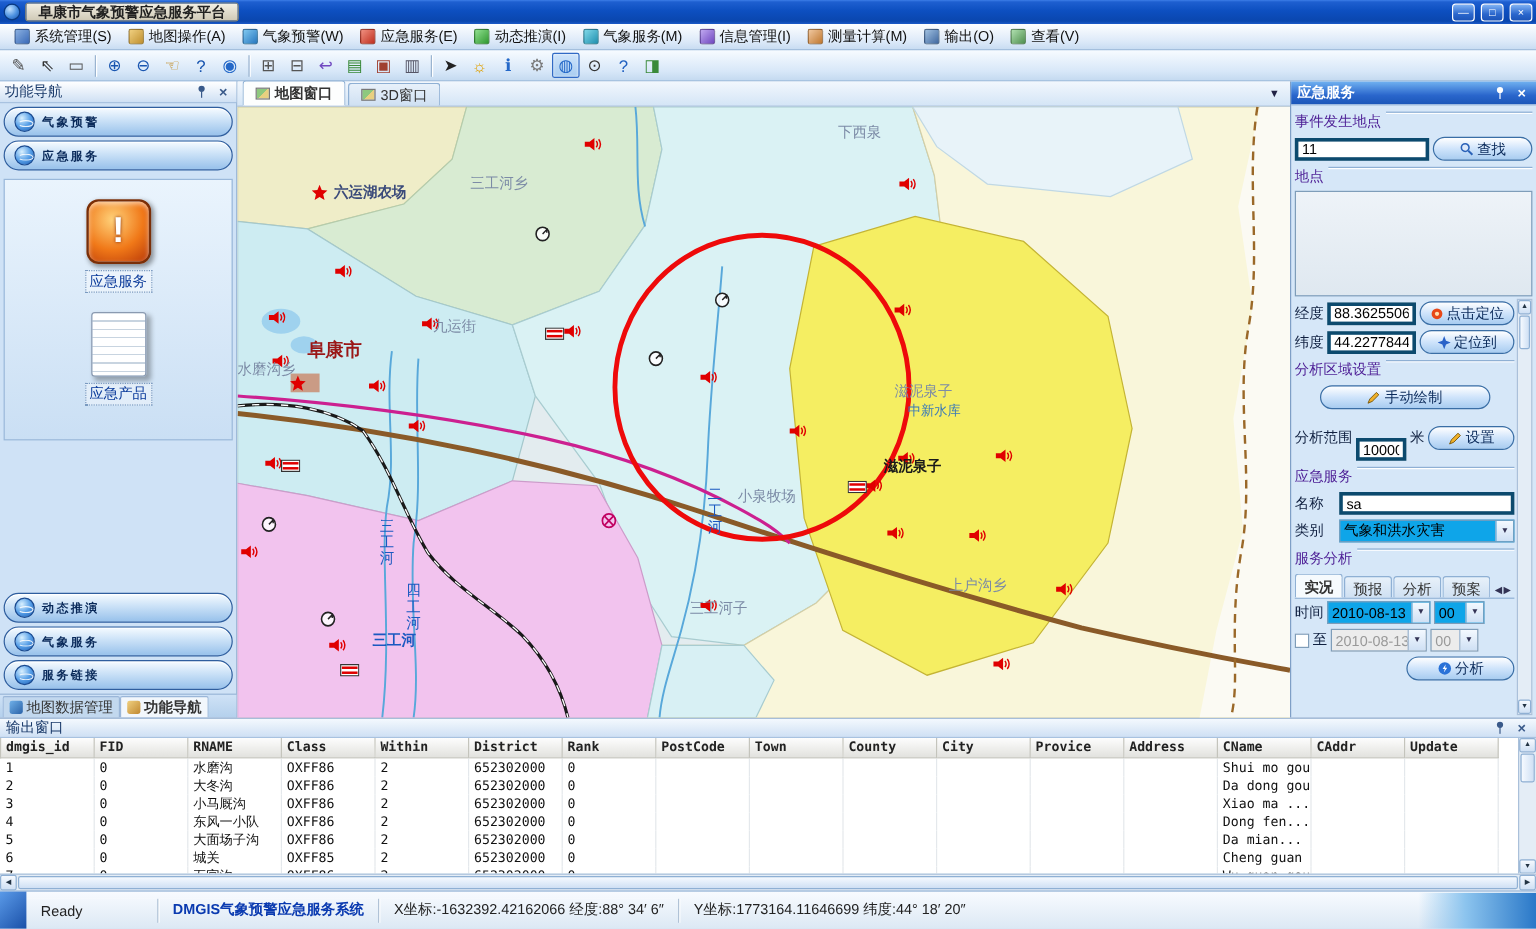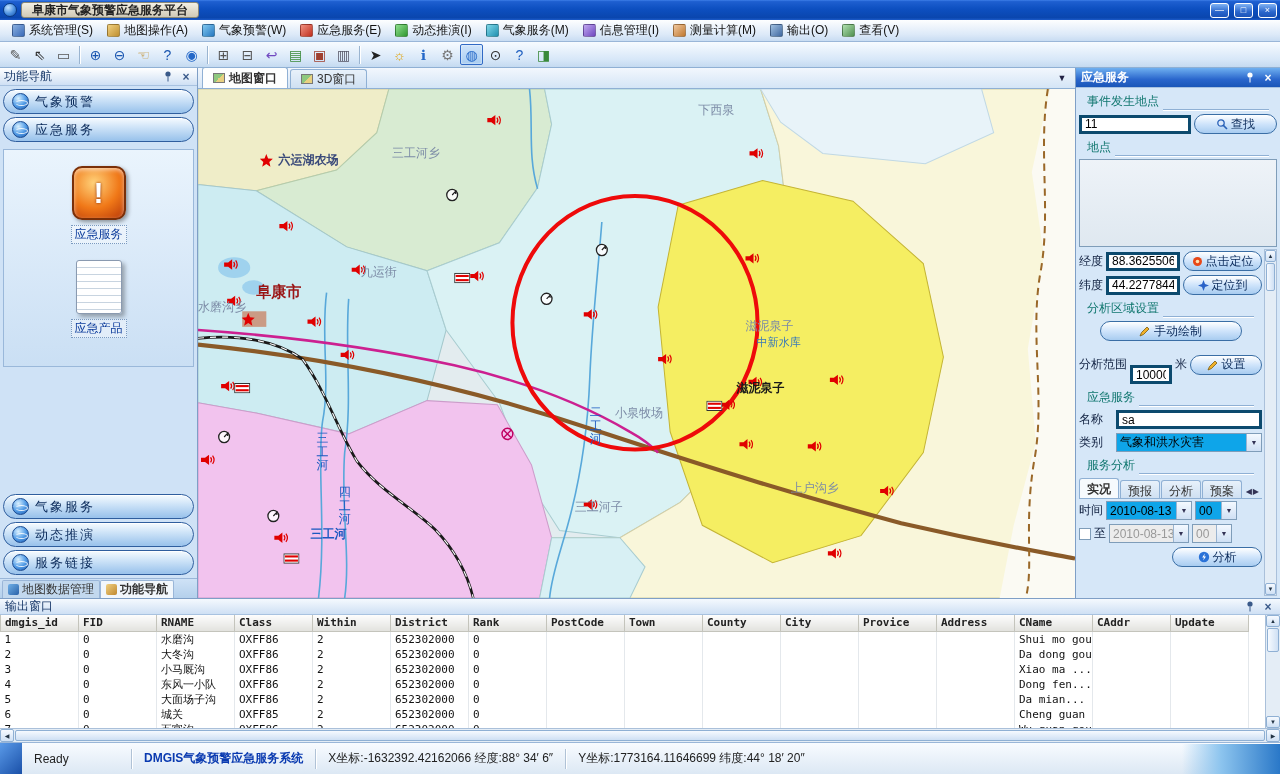--- a/index.html
+++ b/index.html
@@ -47,21 +47,21 @@
 
 
 .left-panel{width:198px;background:#cfe2f6;border-right:1px solid #7f9fc6;display:flex;flex-direction:column;flex:none}
 .panel-hd{height:18px;display:flex;align-items:center;gap:4px;padding:0 4px;flex:none;
  background:linear-gradient(#ffffff,#cfe0f4);border-bottom:1px solid #a8c2e0;color:#1a3a6a}
 .hd-ico{width:14px;height:14px;display:flex;align-items:center;justify-content:center;color:#3a5a8a;font-size:12px;font-weight:bold}
 .panel-hd-blue .hd-ico{color:#fff}
 .nav-list{display:flex;flex-direction:column;gap:3px;padding:3px}
 .nav-pill{height:25px;display:flex;align-items:center;gap:6px;padding:0 8px;border:1px solid #2f5e9e;border-radius:13px;
  background:linear-gradient(#f6fbff,#cfe4f8 40%,#9cc4ec 95%);box-shadow:inset 0 1px 0 #fff}
-.pill-label{font-weight:normal;color:#0a2a5a;font-size:13px;letter-spacing:2px}
+.pill-label{font-weight:bold;color:#0a2a5a;font-size:10px;letter-spacing:2px}
 .globe-ico{width:17px;height:17px;border-radius:50%;flex:none;position:relative;
  background:radial-gradient(circle at 35% 30%,#d8f0ff,#58a0e8 50%,#1a5ab0);border:1px solid #1a4a90}
 .globe-ico::after{content:"";position:absolute;left:2px;top:6px;width:11px;height:4px;border-radius:50%;
  border:1px solid rgba(255,255,255,.85);border-left-color:transparent}
 .launcher{margin:4px 3px;background:linear-gradient(#eaf4fd,#cadff4);border:1px solid #9ab8da;flex:none;
  display:flex;flex-direction:column;align-items:center;gap:16px;padding:16px 0 10px;height:218px}
 .launch-item{display:flex;flex-direction:column;align-items:center;gap:5px}
 .launch-ico{width:54px;height:54px;border-radius:10px;display:flex;align-items:center;justify-content:center}
 .alert-big-icon{background:radial-gradient(circle at 40% 30%,#ffd27a,#f07818 55%,#b83808);
  border:2px solid #7a2f08;color:#fff;font-size:30px;font-weight:bold;text-shadow:0 0 3px #802000;
@@ -97,21 +97,21 @@
 .mlabel.water{fill:#3a7ab8;font-size:11px}
 .mlabel.river-h{fill:#1a58c0;font-weight:bold}
 .mlabel.river-v{fill:#1a58c0}
 .river{stroke:#58a8da;stroke-width:1.6;fill:none}
 
 
 .right-panel{width:205px;background:#d6e7f8;border-left:1px solid #7f9fc6;display:flex;flex-direction:column;flex:none}
 .panel-hd-blue{height:20px;display:flex;align-items:center;gap:4px;padding:0 5px;color:#fff;font-weight:bold;flex:none;
  background:linear-gradient(#6fb0f0,#2a66cc 60%,#1a56b8)}
 .rp-content{flex:1;display:flex;flex-direction:column;padding:2px 3px;min-height:0}
-.grp{display:flex;align-items:flex-end;gap:4px;margin:3px 8px 2px;color:#0f766e;flex:none;white-space:nowrap}
+.grp{display:flex;align-items:flex-start;gap:4px;margin:3px 0 2px;color:#4c1d95;flex:none;white-space:nowrap}
 .grp::after{content:"";flex:1;border-top:1px solid #8fb0d4;box-shadow:0 1px 0 #fff}
 .row{display:flex;align-items:center;gap:3px;margin:2px 0;flex:none}
 .lbl{white-space:nowrap;color:#102040}
 .tin{height:19px;border:3px solid #0c4a6e;background:#fff;padding:0 3px;font-size:12px;font-family:inherit;min-width:0}
 .btn{height:20px;display:inline-flex;align-items:center;justify-content:center;gap:3px;padding:0 6px;white-space:nowrap;
  border:1px solid #3a6ea5;border-radius:10px;background:linear-gradient(#ffffff,#cfe4fb 50%,#a8ccf0);
  color:#0a2a5a;font-size:12px;font-family:inherit}
 .place-list{height:88px;border:1px solid #7f9db9;background:linear-gradient(#eef3f8,#dfe8f0);margin:1px 0 2px;flex:none}
 .dd{height:19px;border:1px solid #7f9db9;background:#0ea5e9;display:flex;align-items:center;padding-left:3px;overflow:hidden;white-space:nowrap}
 .dd .dd-text{overflow:hidden;text-overflow:clip;white-space:nowrap}
@@ -277,25 +277,25 @@
           </div>
           <div class="launch-item">
             <div class="launch-ico document-big-icon"></div>
             <div class="launch-label">应急产品</div>
           </div>
         </div>
       <div class="flex-sp"></div>
       <div class="nav-list">
           <div class="nav-pill">
             <span class="globe-ico"></span>
-            <span class="pill-label">气象服务</span>
+            <span class="pill-label">动态推演</span>
           </div>
           <div class="nav-pill">
             <span class="globe-ico"></span>
-            <span class="pill-label">动态推演</span>
+            <span class="pill-label">气象服务</span>
           </div>
           <div class="nav-pill">
             <span class="globe-ico"></span>
             <span class="pill-label">服务链接</span>
           </div>
         </div>
       <div class="panel-tabs">
           <div class="ptab">
             <span class="ptab-ico mapdata"></span>
             <span>地图数据管理</span>

